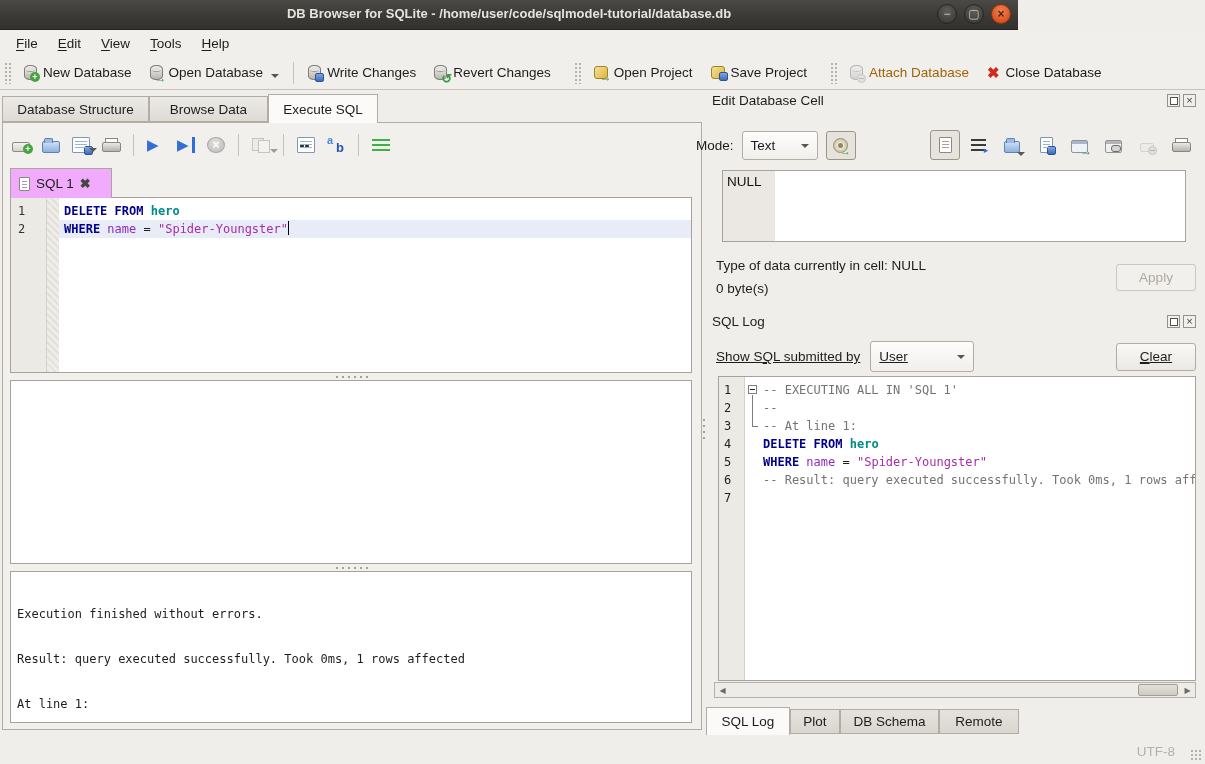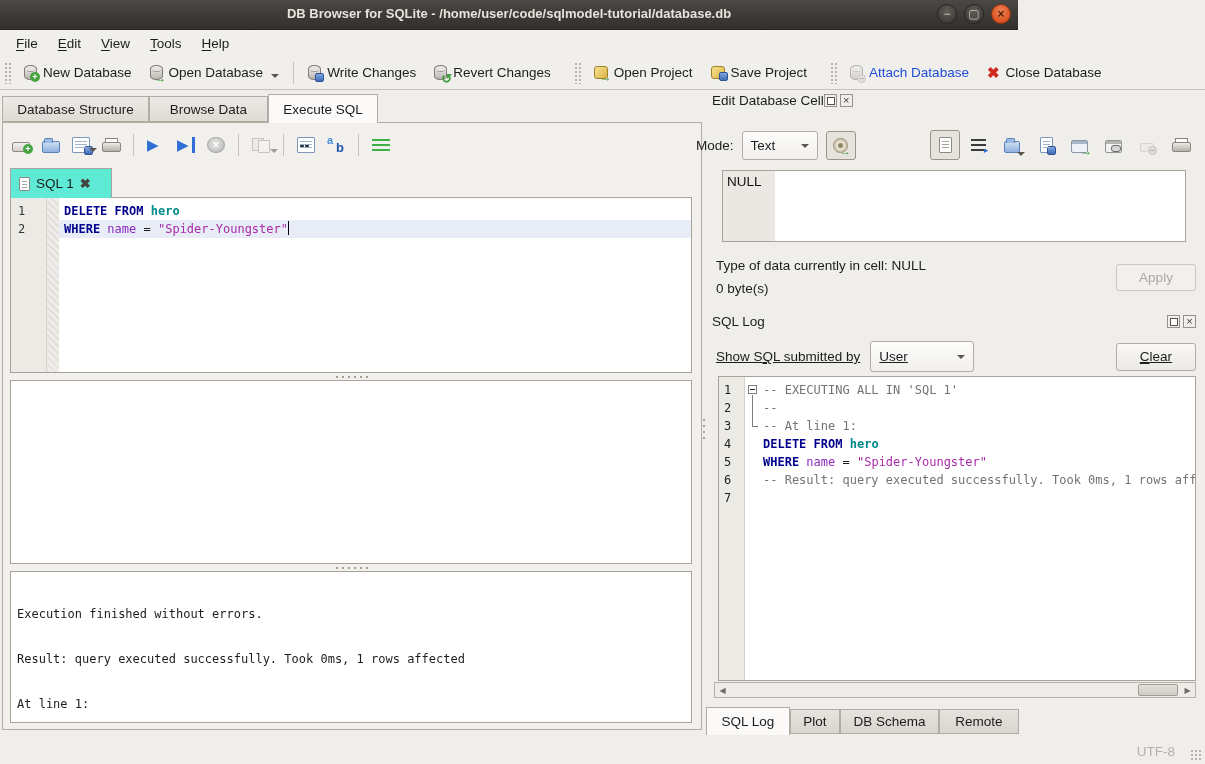--- a/index.html
+++ b/index.html
@@ -33,21 +33,21 @@
   .mn { text-decoration: underline; text-underline-offset: 2px; }
 
   
   .toolbar { left:0; top:56px; width:1205px; height:34px; background:#f1efec;
     border-bottom:1px solid #c8c2ba; display:flex; align-items:center; padding-left:2px; }
   .tb-handle { width:9px; height:22px; margin:0 2px;
     background-image: radial-gradient(circle, #b6b1a9 1px, transparent 1.3px);
     background-size: 4px 4px; background-repeat: repeat; }
   .tb-sep { width:1px; height:22px; background:#c8c2ba; margin:0 5px; }
   .tb-btn { display:flex; align-items:center; gap:6px; padding:4px 9px; }
-  .tb-btn.disabled { color:#1d4ed8; }
+  .tb-btn.disabled { color:#a16207; }
   .tb-btn.disabled .ic { filter: grayscale(1); opacity:.5; }
   .ddarrow { width:0; height:0; border-left:4px solid transparent; border-right:4px solid transparent;
     border-top:4px solid #5a564f; margin-left:2px; align-self:flex-end; margin-bottom:2px; }
 
   
   .ic { position:relative; display:inline-block; flex:none; }
   .dbcyl { width:13px; height:15px; border:1px solid #7e7a74; border-radius:6px/4px;
     background: linear-gradient(#f2f1ef, #b9b6b0); }
   .dbcyl::before { content:""; position:absolute; left:1px; right:1px; top:1px; height:4px;
     border-radius:50%; background:#e4e2de; border-bottom:1px solid #9c9890; }
@@ -114,21 +114,21 @@
     border:1px solid #b2aca4; display:flex; align-items:center; justify-content:center; }
   .main-tab.active { top:94px; height:29px; background:#fbfaf8; border-bottom:none; z-index:5; }
 
   
   .left-frame { left:2px; top:122px; width:700px; height:608px; background:#f2f0ed;
     border:1px solid #b2aca4; }
   .sqltoolbar { left:12px; top:131px; height:28px; display:flex; align-items:center; gap:12px; z-index:2; }
   .sqltoolbar .ic { width:18px; }
   .ed-sep { width:1px; height:22px; background:#c8c2ba; margin:0 1px; }
 
-  .sqltab { left:10px; top:168px; width:102px; height:30px; background:#5eead4;
+  .sqltab { left:10px; top:168px; width:102px; height:30px; background:#f0abfc;
     border:1px solid #aaa49c; border-bottom:none; display:flex; align-items:center; gap:6px;
     padding:0 8px; z-index:3; }
   .sqltab .xclose { font-size:13px; font-weight:bold; color:#46443f; }
 
   .pane { background:#fff; border:1px solid #a8a29a; }
   .editor { left:10px; top:197px; width:682px; height:176px; display:flex; }
   .gutter { width:36px; background:#eceae5; border-right:1px solid #d6d2cb;
     font-family:"DejaVu Sans Mono",monospace; font-size:12px; color:#333; padding:4px 0 0 7px; line-height:18px; }
   .foldmargin { width:12px; background:#efede9;
     background-image: repeating-linear-gradient(45deg, #e3e0da 0 2px, #efede9 2px 5px); }
@@ -347,21 +347,21 @@
   <div>Result: query executed successfully. Took 0ms, 1 rows affected</div>
   <div>At line 1:</div>
   
   
 </div>
 
 <div class="abs vsplit">
     <div class="vdots"></div>
   </div>
 
-<div class="abs" style="left:712px; top:93px; width:484px; display:flex; justify-content:flex-start; align-items:center;">
+<div class="abs" style="left:712px; top:93px; width:484px; display:flex; justify-content:space-between; align-items:center;">
   <span class="dock-title">Edit Database Cell</span>
   <span class="dockbtns">
     <span class="dockbtn float"></span>
     <span class="dockbtn xbtn"></span>
   </span>
 </div>
 
 <div class="abs" style="left:696px; top:131px; display:flex; align-items:center; gap:8px;">
   <span>Mode:</span>
   <div class="combo" style="width:76px; height:29px;">

